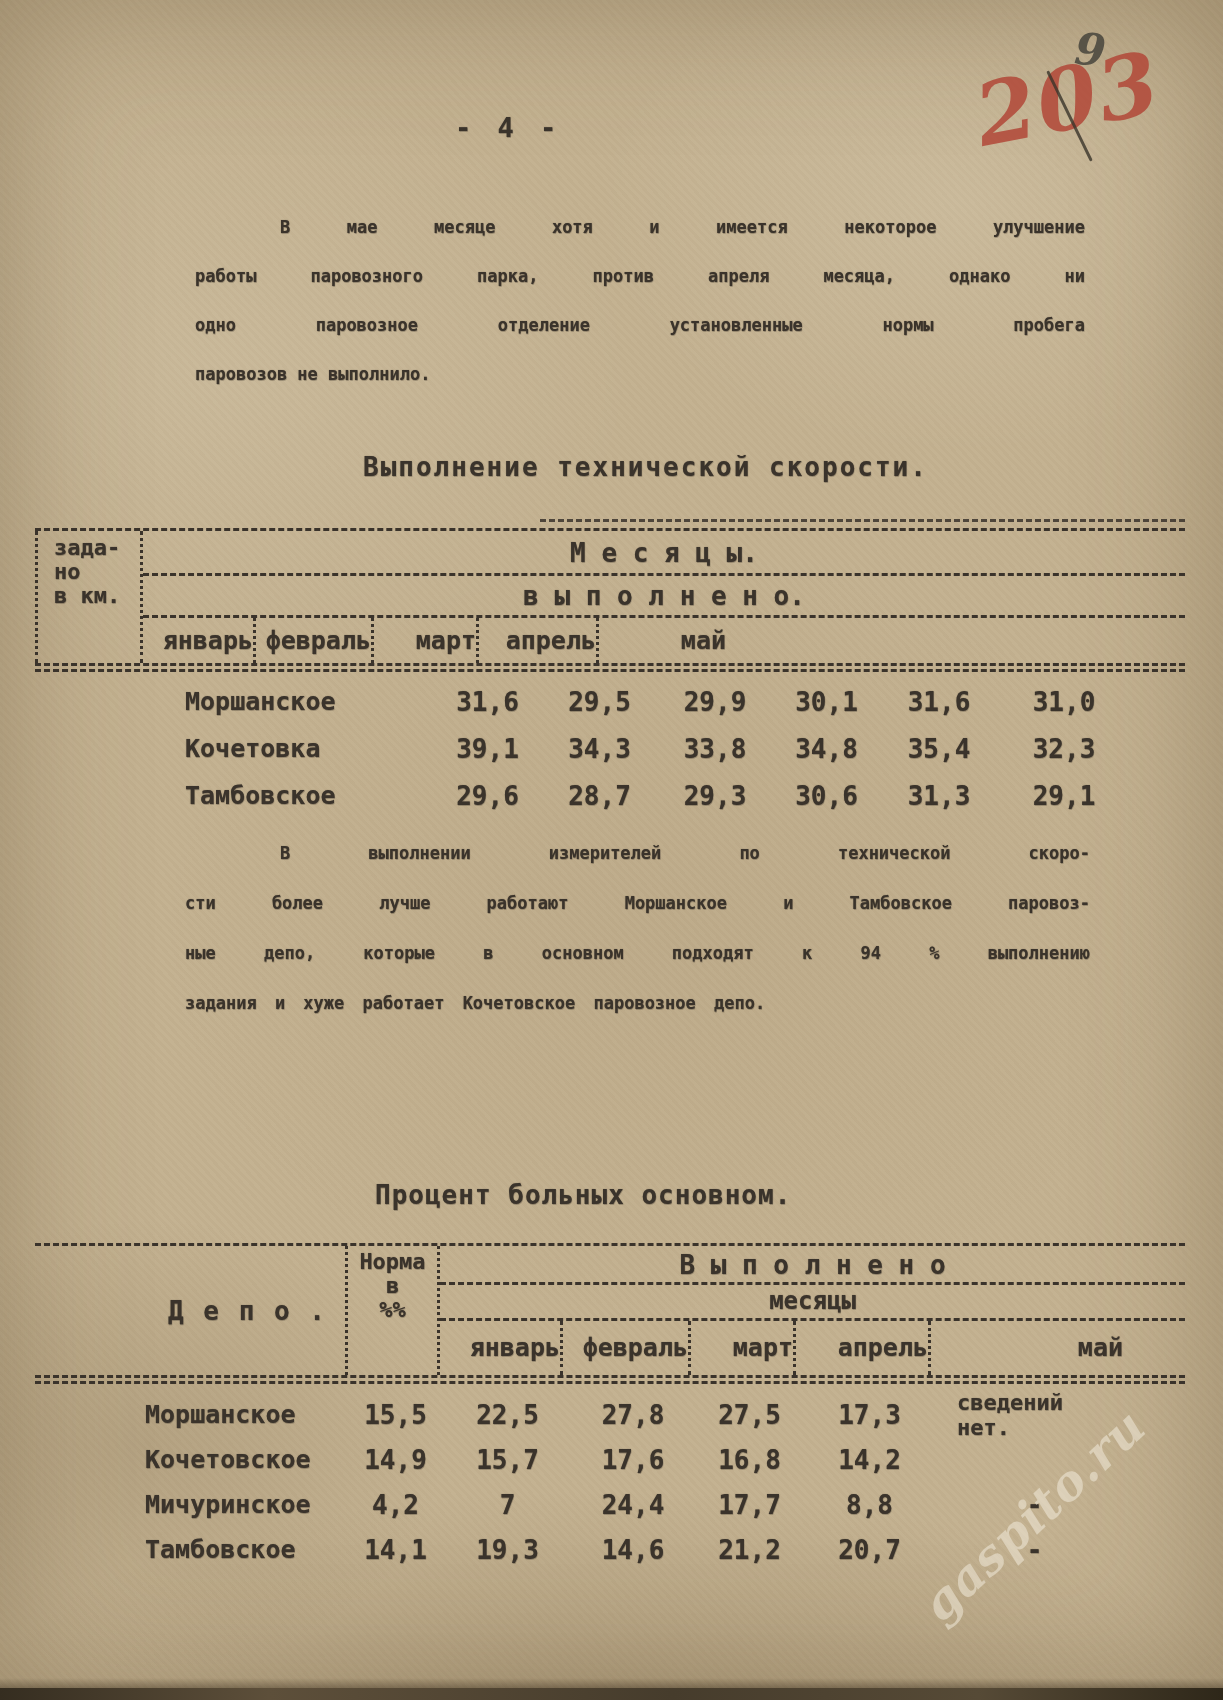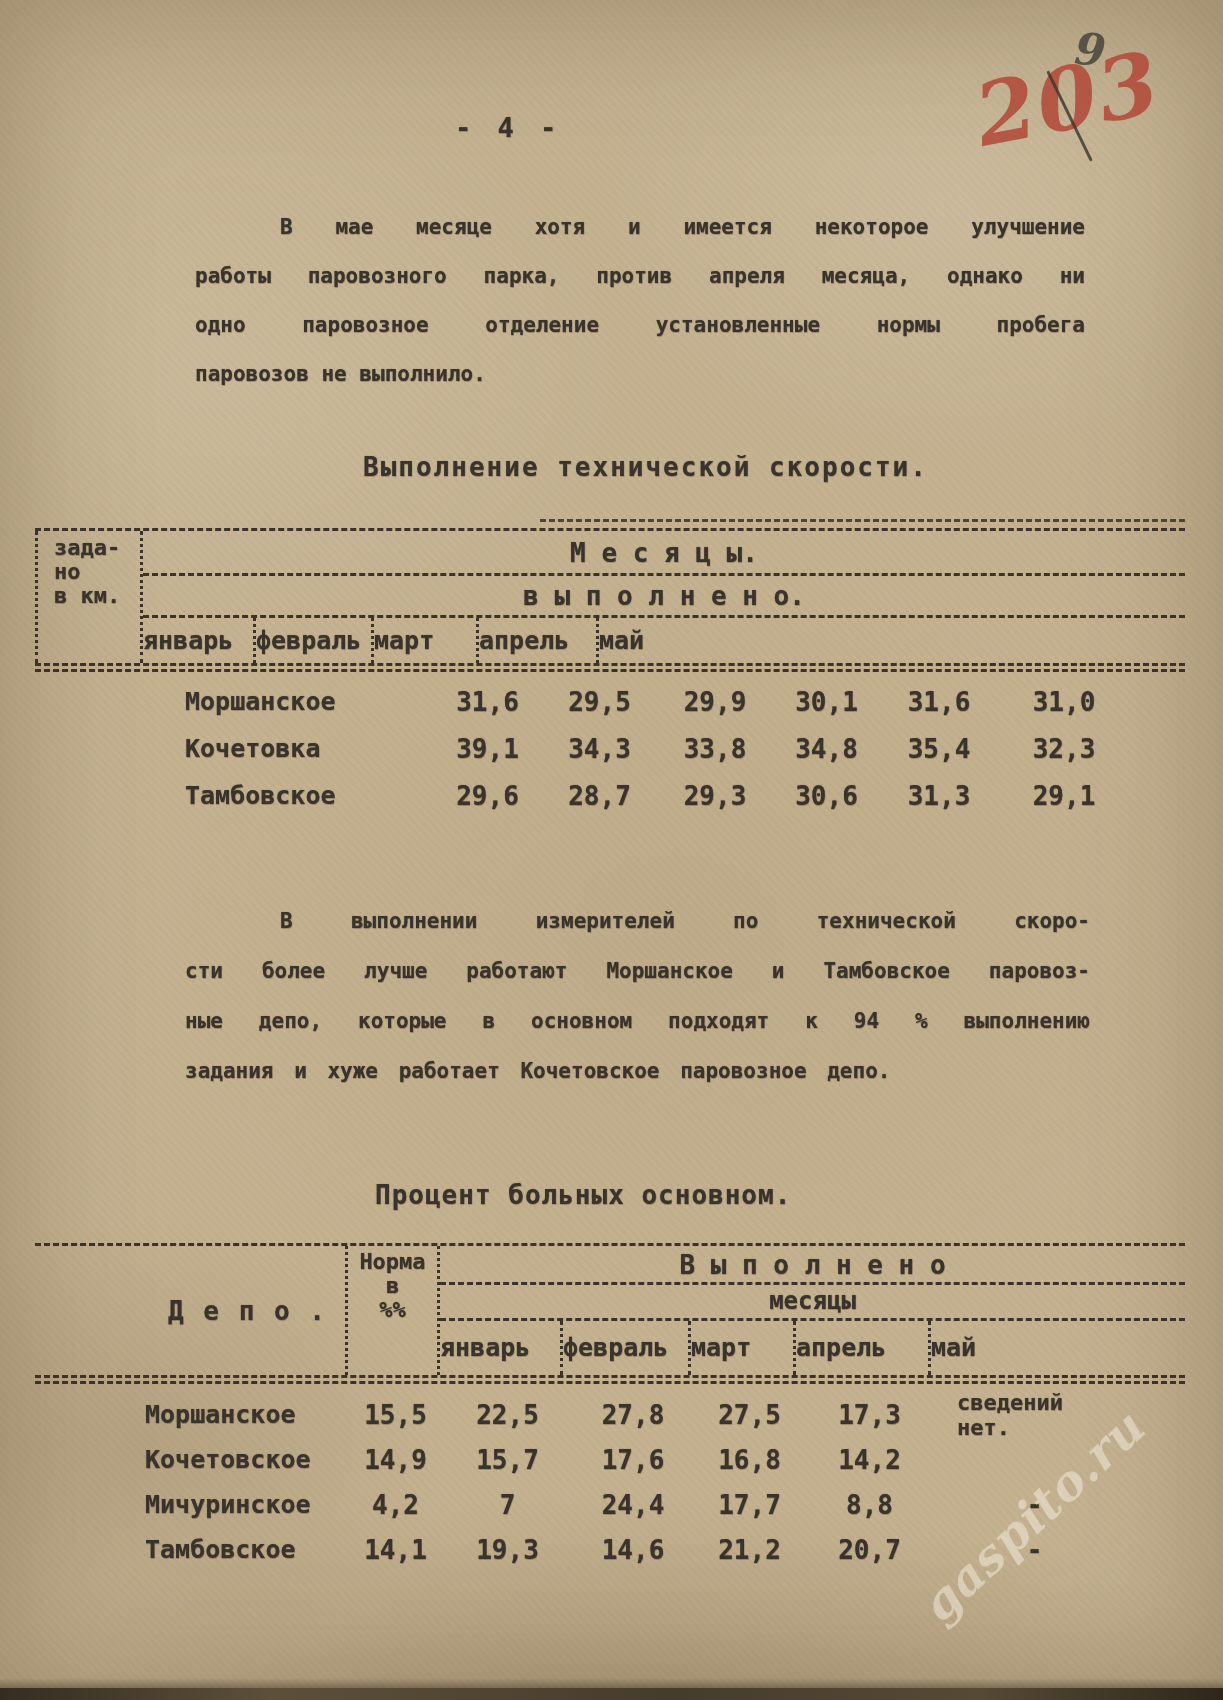--- a/index.html
+++ b/index.html
@@ -27,23 +27,23 @@
 
   .pagenum{ left:455px; top:112px; font-size:27px; letter-spacing:5px; }
 
   .hw-pencil{ left:1075px; top:24px; font-family:"DejaVu Serif", serif; font-style:italic;
               font-size:44px; color:rgba(70,68,60,0.85); transform:rotate(6deg); }
   .hw-red{ left:975px; top:48px; font-family:"DejaVu Serif", serif; font-style:italic;
            font-size:86px; color:rgba(178,74,58,0.88); transform:rotate(-11deg); letter-spacing:2px; }
   .strike{ left:1068px; top:66px; width:3px; height:100px; background:rgba(58,52,42,0.8);
            transform:rotate(-26deg); border-radius:2px; }
 
-  .para{ font-size:21px; line-height:49px; }
+  .para{ font-size:17px; line-height:49px; }
   .p1{ left:195px; top:203px; width:890px; }
-  .p2{ left:185px; top:896px; width:905px; line-height:50px; }
+  .p2{ left:185px; top:828px; width:905px; line-height:50px; }
   .pline{ text-align:justify; text-align-last:justify; }
   .p1 .first{ padding-left:85px; }
   .p2 .first{ padding-left:95px; }
   .plast{ text-align-last:left; }
   .p2 .plast{ word-spacing:8px; }
 
   .heading{ font-size:26px; letter-spacing:2px; }
   .h1{ left:363px; top:452px; }
   .h2{ left:375px; top:1180px; letter-spacing:1px; }
 
@@ -63,21 +63,21 @@
   .hcr{ flex:1; }
   .hmes{ text-align:center; }
   .t1 .hmes{ height:42px; padding-top:7px; box-sizing:border-box; }
   .t2 .hvyp{ height:36px; padding-top:4px; box-sizing:border-box; text-align:center; }
   .t1 .hvyp{ height:39px; padding-top:5px; box-sizing:border-box; text-align:center; }
   .t2 .hmes{ height:33px; padding-top:2px; box-sizing:border-box; font-size:24px; }
   .hrule{ border-top:3px dashed #3a332b; }
   .hmonths{ display:flex; font-size:25px; }
   .t1 .hmonths{ height:45px; }
   .t2 .hmonths{ height:54px; }
-  .mc{ text-align:left; padding-top:8px; box-sizing:border-box; }
+  .mc{ text-align:right; padding-top:8px; box-sizing:border-box; }
   .t2 .mc{ padding-top:12px; }
   .mc + .mc{ border-left:3px dotted #3a332b; }
   .t1 .m1{ width:110px; } .t1 .m2{ width:118px; } .t1 .m3{ width:105px; }
   .t1 .m4{ width:120px; } .t1 .m5{ width:130px; }
   .t2 .m1{ width:120px; } .t2 .m2{ width:128px; } .t2 .m3{ width:105px; }
   .t2 .m4{ width:135px; } .t2 .m5{ width:195px; }
   .msp{ flex:1; }
   .thick{ height:3px; border-top:3px dashed #3a332b; border-bottom:3px dashed #3a332b; }
   .tbody{ }
   .t1 .tbody{ padding-top:6px; }

